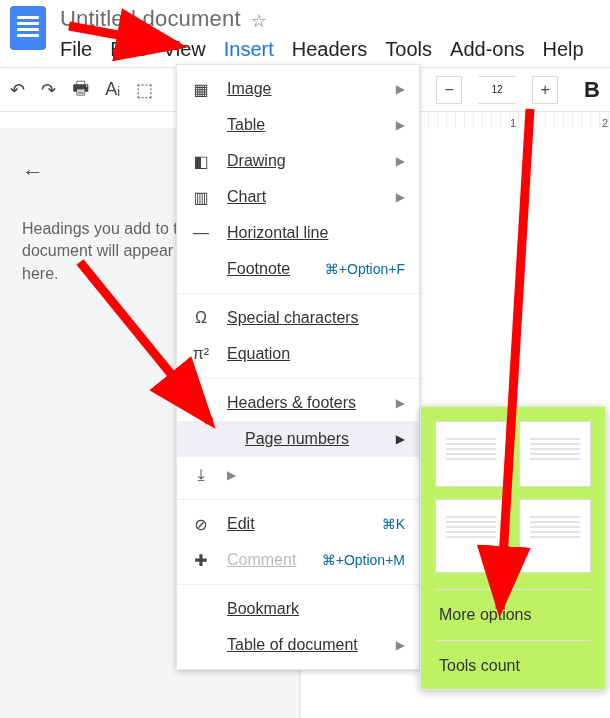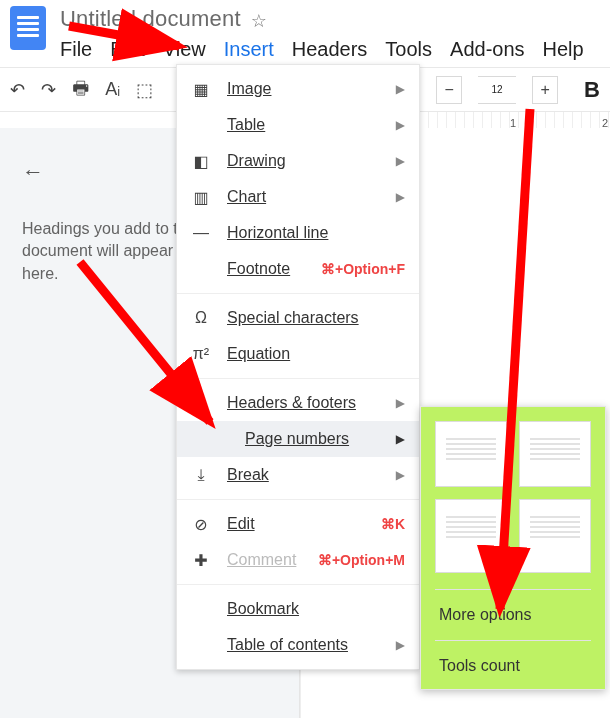--- a/index.html
+++ b/index.html
@@ -40,21 +40,21 @@
 
   
   .docpage { position:absolute; left:300px; right:0; top:128px; bottom:0; background:#fff; border-left:1px solid #eee; box-shadow:-1px 0 0 #e5e5e5; }
 
   
   .menu { position:absolute; left:176px; top:64px; width:244px; background:#fff; border:1px solid #e6e6e6; box-shadow:0 2px 6px rgba(0,0,0,.2); z-index:10; padding:6px 0; }
   .mrow { display:flex; align-items:center; height:36px; padding:0 14px; gap:16px; font-size:16px; color:#333; cursor:pointer; }
   .mrow .icn { width:20px; text-align:center; color:#444; font-size:16px; }
   .mrow .lbl { flex:1;text-decoration:underline; }
   .mrow .arw { color:#888; font-size:12px; }
-  .mrow .sc { color:#ef4444; font-size:14px;font-weight:bold; }
+  .mrow .sc { color:#0369a1; font-size:14px; }
   .mrow.highlight { background:#eef0f3;padding-left:32px; }
   .mrow.disabled { color:#bbb; }
   .msep { height:1px; background:#eee; margin:6px 0; }
 
   
   .submenu { position:absolute; left:420px; top:406px; width:186px; background:#bef264; border:1px solid #e6e6e6; box-shadow:0 2px 8px rgba(0,0,0,.25); z-index:11; }
   .subgrid { display:grid; grid-template-columns:1fr 1fr; gap:12px; padding:14px; }
   .thumb { border:1px solid #dcdcdc; height:66px; background:#fff; position:relative; display:flex; align-items:flex-end; justify-content:center; }
   .thumb.tall { height:74px; }
   .thumb::before { content:""; position:absolute; left:10px; right:10px; top:16px; height:2px; background:#e2e2e2; box-shadow:0 5px 0 #e2e2e2,0 10px 0 #e2e2e2,0 15px 0 #e2e2e2,0 20px 0 #e2e2e2; }
@@ -159,42 +159,41 @@
       <span class="lbl">Headers &amp; footers</span>
       <span class="arw">▶</span>
     </div>
   <div class="mrow highlight">
       <span class="icn"></span>
       <span class="lbl">Page numbers</span>
       <span class="arw" style="color:#333">▶</span>
     </div>
   <div class="mrow">
       <span class="icn">⤓</span>
-      <span class="lbl">Break</span>
       <span class="arw">▶</span>
     </div>
   <div class="msep"></div>
   <div class="mrow">
       <span class="icn">⊘</span>
       <span class="lbl">Edit</span>
       <span class="sc">⌘K</span>
     </div>
   <div class="mrow disabled">
       <span class="icn">✚</span>
       <span class="lbl">Comment</span>
       <span class="sc">⌘+Option+M</span>
     </div>
   <div class="msep"></div>
   <div class="mrow">
       <span class="icn"></span>
       <span class="lbl">Bookmark</span>
     </div>
   <div class="mrow">
       <span class="icn"></span>
-      <span class="lbl">Table of contents</span>
+      <span class="lbl">Table of document</span>
       <span class="arw">▶</span>
     </div>
 </div>
 
 <div class="submenu">
   <div class="subgrid">
     <div class="thumb"></div>
     <div class="thumb"></div>
     <div class="thumb tall"></div>
     <div class="thumb tall"></div>

